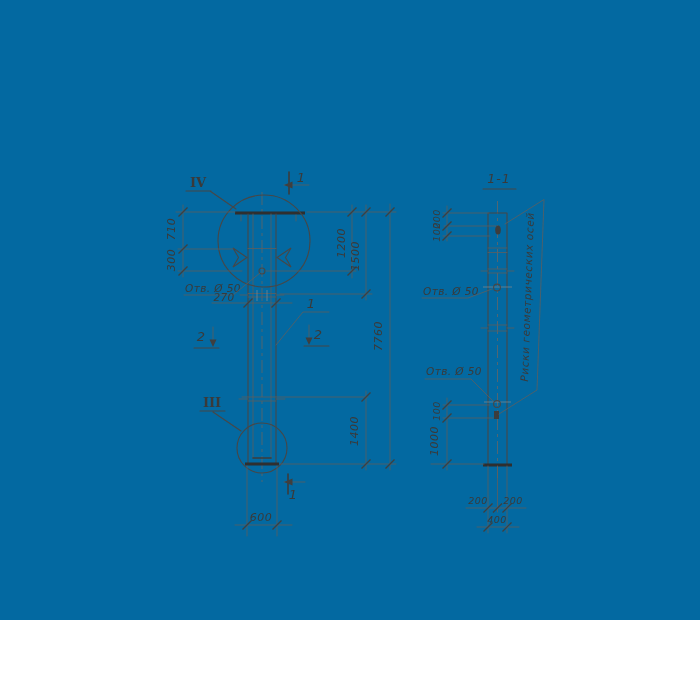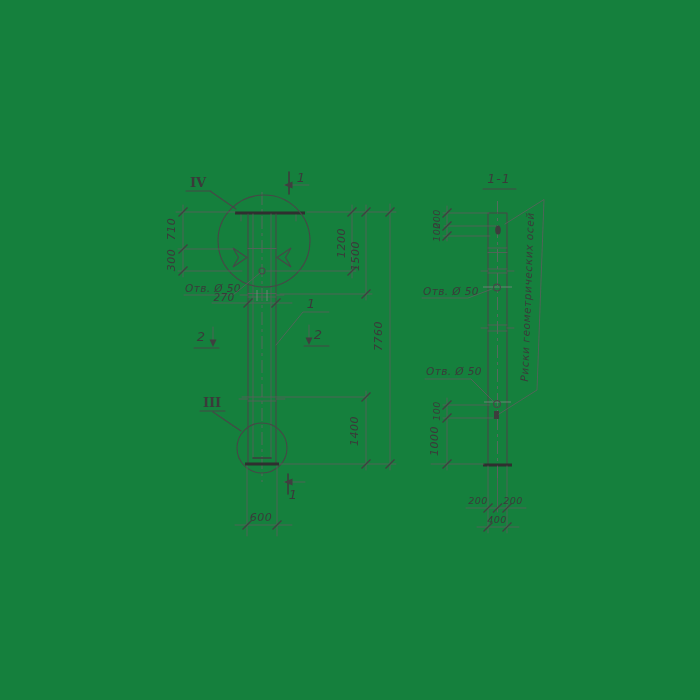--- a/index.html
+++ b/index.html
@@ -1,16 +1,16 @@
 <!DOCTYPE html>
 <html><head>
 <meta charset="utf-8">
 <style>
   html,body{margin:0;padding:0;background:#ffffff;}
-  .page{width:700px;height:700px;background:#15803d;position:relative;overflow:hidden;}
+  .page{width:700px;height:620px;background:#0369a1;position:relative;overflow:hidden;}
   svg{display:block;}
   
   .ln   {stroke:#474747;stroke-width:1.1;fill:none;stroke-linecap:round;}
   .thin {stroke:#5e5e5e;stroke-width:0.8;fill:none;stroke-linecap:round;}
   .faint{stroke:#8a8a8a;stroke-width:0.7;fill:none;}
   .thick{stroke:#2f2f2f;stroke-width:3;fill:none;stroke-linecap:butt;}
   .mid  {stroke:#3c3c3c;stroke-width:1.6;fill:none;stroke-linecap:round;}
   .cl   {stroke:#666;stroke-width:0.8;fill:none;stroke-dasharray:13 4 3 4;}
   .tick {stroke:#3f3f3f;stroke-width:1.2;}
   .solid{fill:#3d3d3d;stroke:none;}

